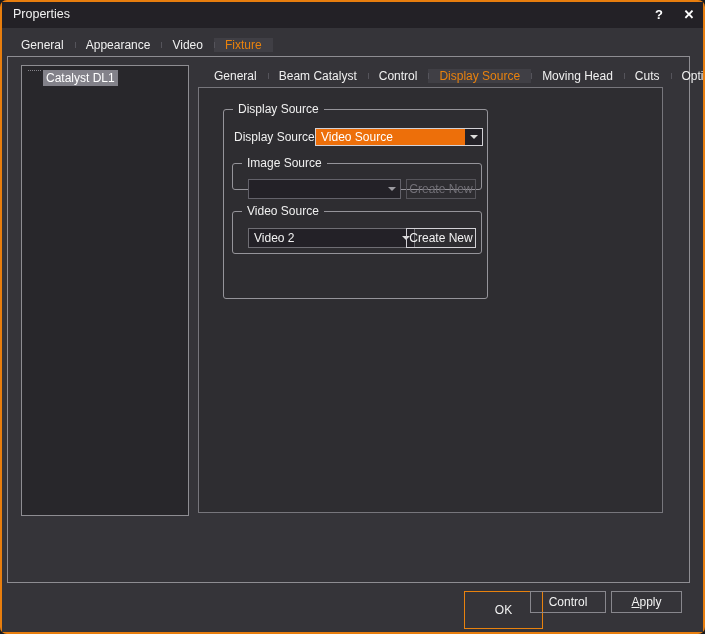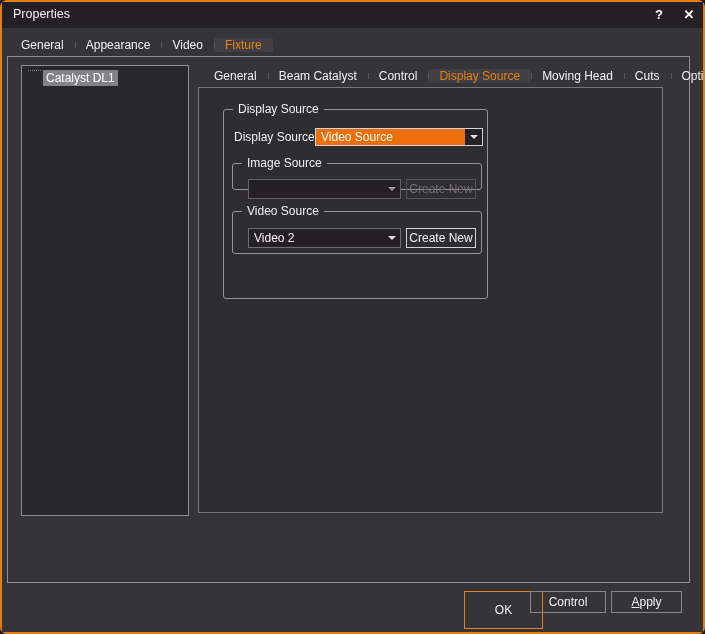--- a/index.html
+++ b/index.html
@@ -91,21 +91,21 @@
     border-left:4px solid transparent; border-right:4px solid transparent;
     border-top:4px solid #dcdcdc;
   }
   .combo.highlight { border-color:#d2d1d6; }
   .combo.highlight .val { background:#ed6f0a; color:#ffffff; }
   .combo.dim { border-color:#63626a; }
   .combo.dim .arrow { border-top-color:#9b9aa0; }
 
   .combo-display { left:91px; top:18px;  width:168px; height:18px; }
   .combo-image   { left:15px; top:15px;  width:153px; height:20px; }
-  .combo-video   { left:15px; top:16px;  width:153px; height:20px; }
+  .combo-video   { left:15px; top:16px;  width:167px; height:20px; }
 
   
   .btn {
     position:absolute; background:transparent; border:1px solid #88878d;
     color:#f2f2f2; font-size:12px; display:flex; align-items:center; justify-content:center;
     cursor:default; white-space:nowrap;
   }
   .btn.bright { border-color:#d2d1d6; }
   .btn.disabled { border-color:#55545a; color:#716f76; }
   .btn.primary { border-color:#e8820e; }

